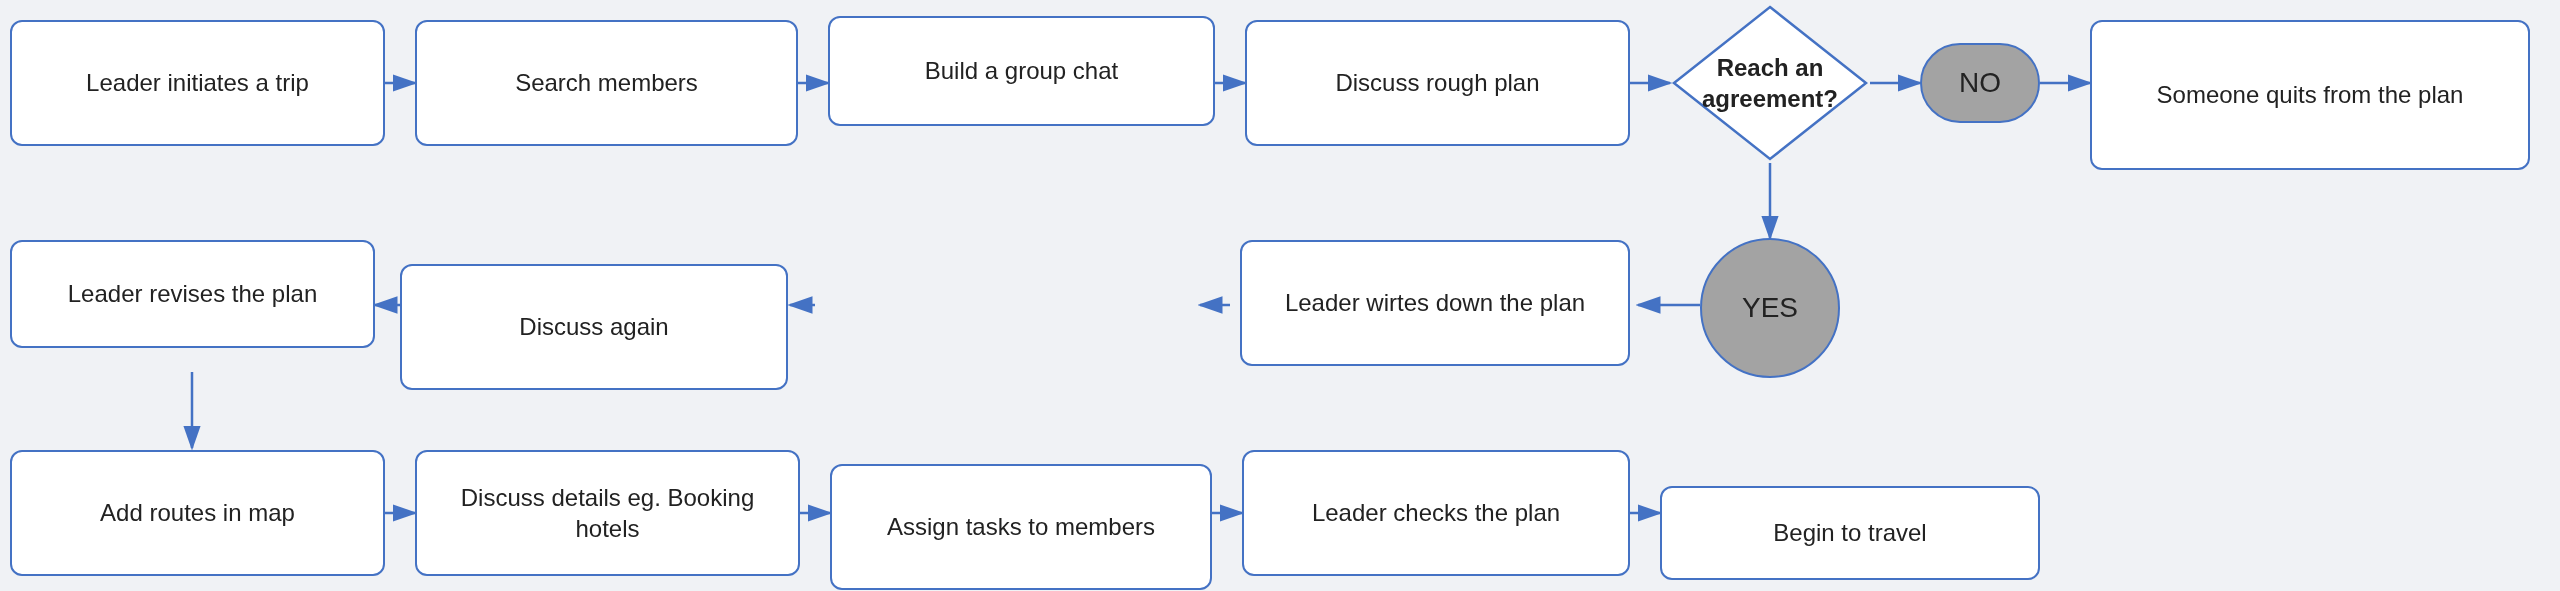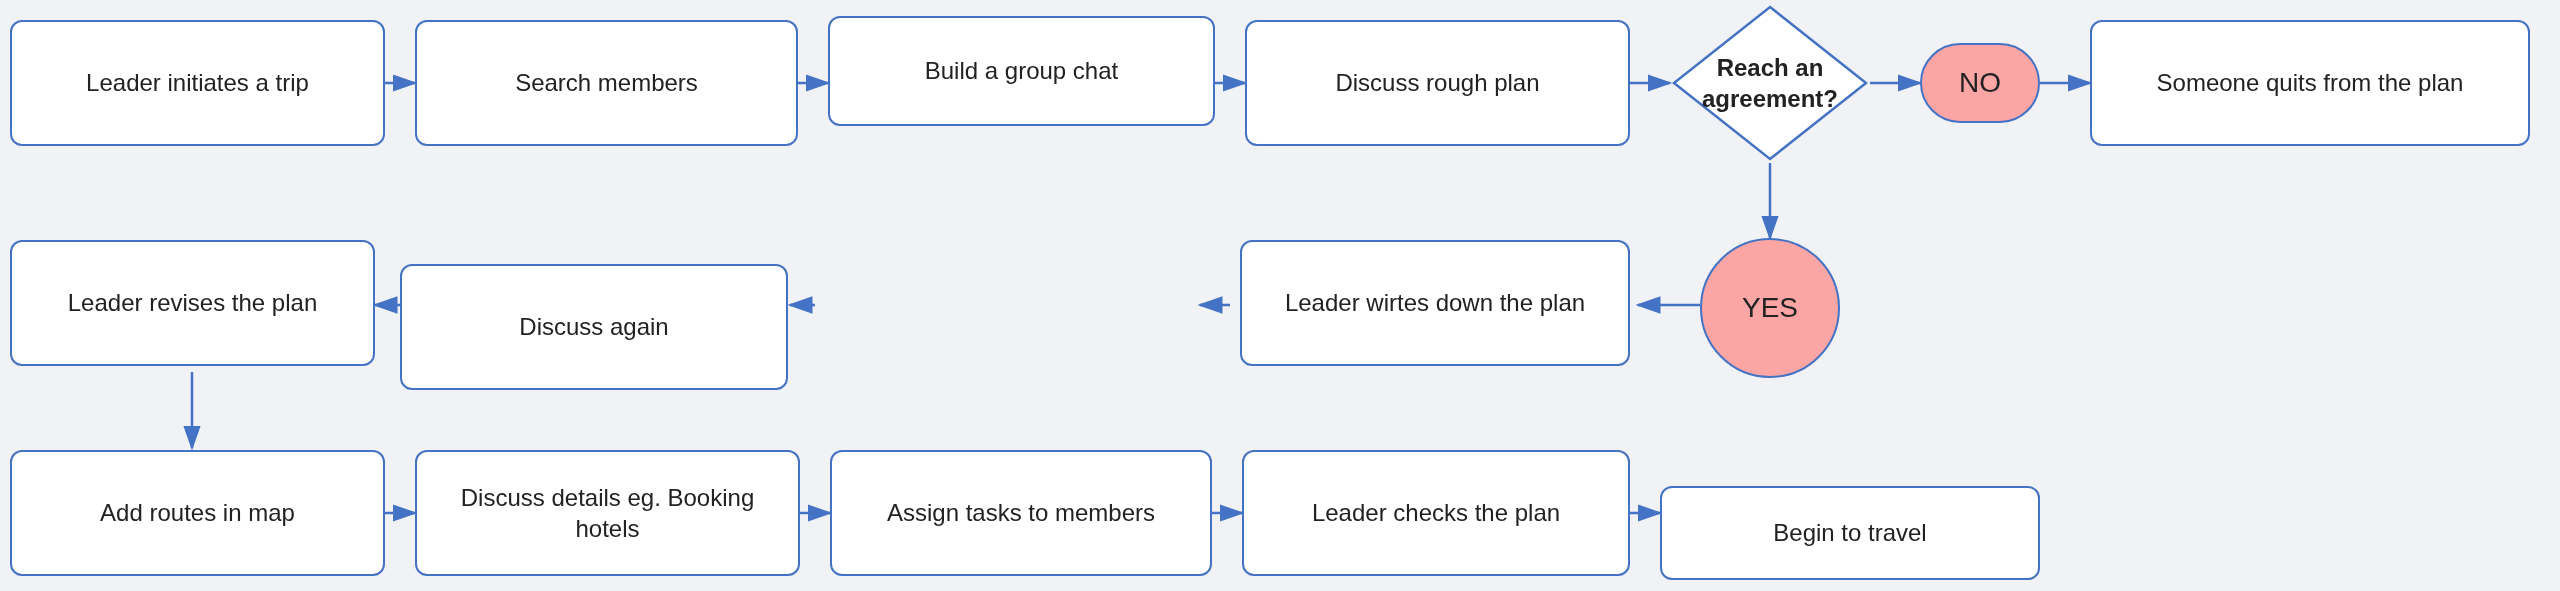--- a/index.html
+++ b/index.html
@@ -54,21 +54,21 @@
       font-size: 24px;
       color: #222;
       text-align: center;
       line-height: 1.3;
     }
 
     .node-circle {
       position: absolute;
       border: 2.5px solid #4472C4;
       border-radius: 50%;
-      background: #fca5a5;
+      background: #a3a3a3;
       display: flex;
       align-items: center;
       justify-content: center;
       text-align: center;
       font-size: 28px;
       color: #222;
     }
 
     svg.arrows {
       position: absolute;
@@ -147,25 +147,25 @@
     <svg width="200" height="160" viewBox="0 0 200 160">
       <polygon points="100,4 196,80 100,156 4,80" fill="#fff" stroke="#4472C4" stroke-width="2.5"></polygon>
     </svg>
     <span class="diamond-label">Reach an agreement?</span>
   </div>
 
   <div class="node-circle" style="left:1920px; top:43px; width:120px; height:80px; border-radius:40px;">
     <span>NO</span>
   </div>
 
-  <div class="node-rect" style="left:2090px; top:20px; width:440px; height:126px;">
+  <div class="node-rect" style="left:2090px; top:20px; width:440px; height:150px;">
     <span>Someone quits from the plan</span>
   </div>
 
-  <div class="node-rect" style="left:10px; top:240px; width:365px; height:126px;">
+  <div class="node-rect" style="left:10px; top:240px; width:365px; height:108px;">
     <span>Leader revises the plan</span>
   </div>
 
   <div class="node-rect" style="left:400px; top:240px; width:388px; height:126px;margin-top:24px;">
     <span>Discuss again</span>
   </div>
 
 
   <div class="node-rect" style="left:1240px; top:240px; width:390px; height:126px;">
     <span>Leader wirtes down the plan</span>
@@ -176,21 +176,21 @@
   </div>
 
   <div class="node-rect" style="left:10px; top:450px; width:375px; height:126px;">
     <span>Add routes in map</span>
   </div>
 
   <div class="node-rect" style="left:415px; top:450px; width:385px; height:126px;">
     <span>Discuss details eg. Booking hotels</span>
   </div>
 
-  <div class="node-rect" style="left:830px; top:450px; width:382px; height:126px;">
+  <div class="node-rect" style="left:830px; top:464px; width:382px; height:126px;">
     <span>Assign tasks to members</span>
   </div>
 
   <div class="node-rect" style="left:1242px; top:450px; width:388px; height:126px;">
     <span>Leader checks the plan</span>
   </div>
 
   <div class="node-rect" style="left:1660px; top:450px; width:380px; height:94px;margin-top:36px;">
     <span>Begin to travel</span>
   </div>

